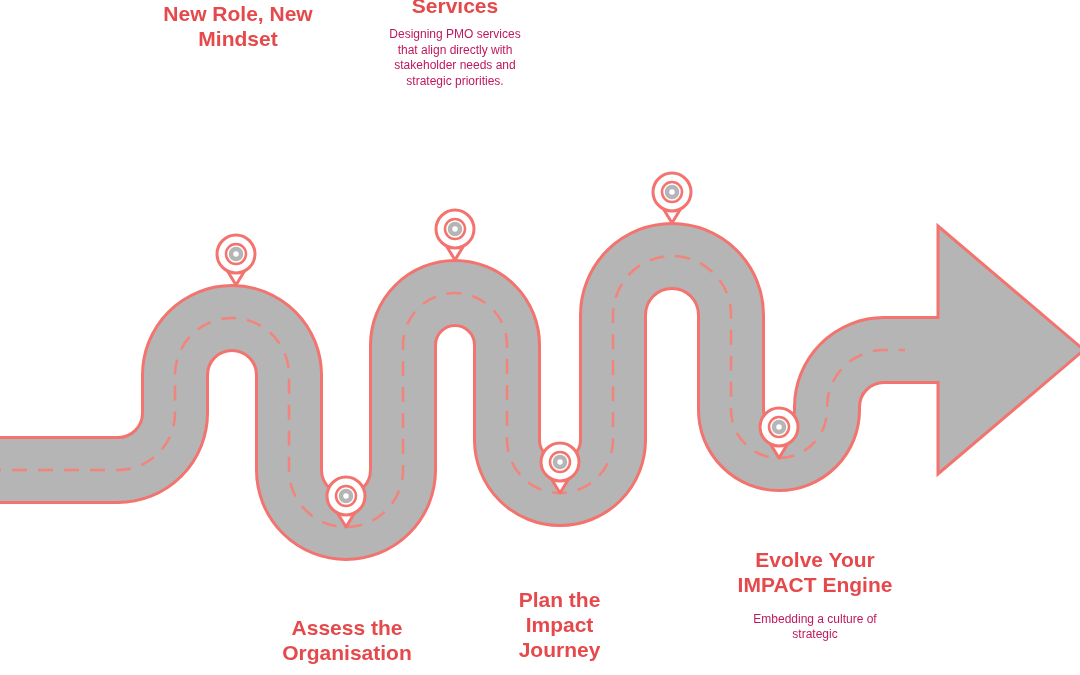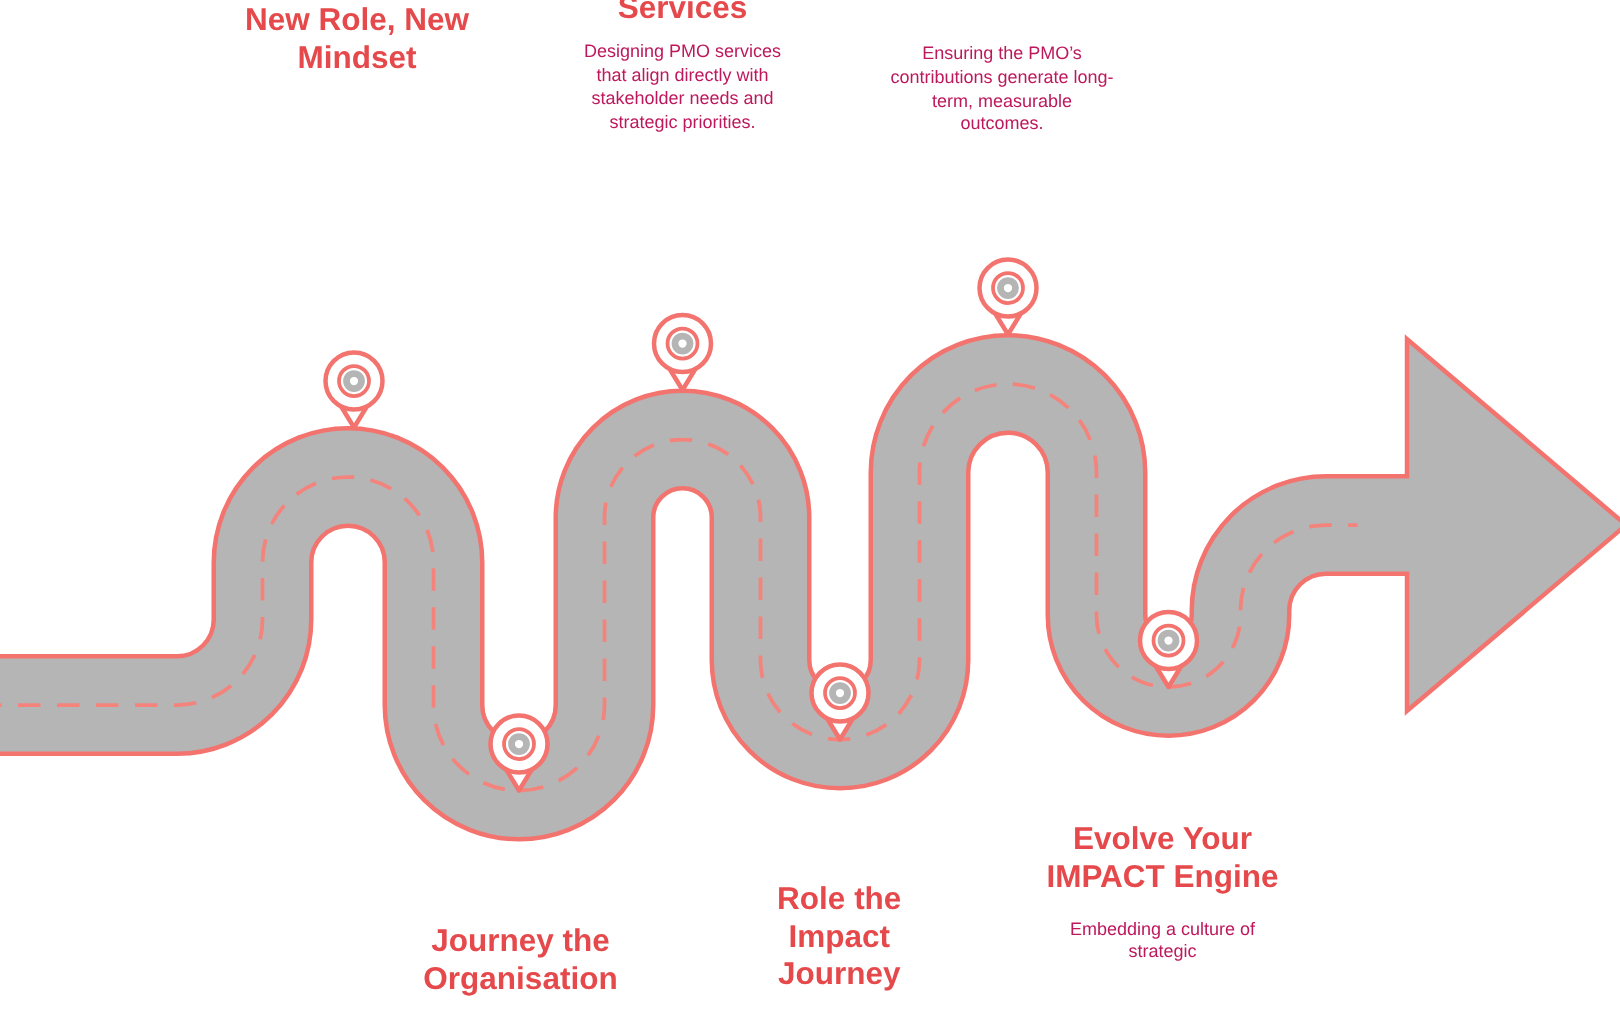--- a/index.html
+++ b/index.html
@@ -32,21 +32,21 @@
     margin: 0 auto;
   }
 
   .s1 { left: 153px; top: 2px;   width: 170px; }
   .s1 p { width: 150px; }
   .s2 { left: 385px; top: -6px;  width: 140px; }
   .s2 h2 { margin-bottom: 8px; }
   .s3 { left: 593px; top: 28px;  width: 150px; }
   .s4 { left: 277px; top: 616px; width: 140px; }
   .s5 { left: 512px; top: 588px; width: 95px;  }
-  .s6 { left: 685px; top: 548px; width: 180px; }
+  .s6 { left: 725px; top: 548px; width: 180px; }
   .s6 p { width: 160px; }
 </style>
 </head>
 <body>
 
 <div class="canvas">
 
   <svg class="road-svg" width="1080" height="675" viewBox="0 0 1080 675">
 
     <path d="M -40 470 H 118
@@ -145,32 +145,28 @@
 
   <div class="stage s1">
     <h2>New Role, New Mindset</h2>
   </div>
 
   <div class="stage s2">
     <h2>Services</h2>
     <p>Designing PMO services that align directly with stakeholder needs and strategic priorities.</p>
   </div>
 
-  <div class="stage s3">
-
-    <p>Ensuring the PMO’s contributions generate long-term, measurable outcomes.</p>
-  </div>
 
   <div class="stage s4">
-    <h2>Journey the Organisation</h2>
+    <h2>Assess the Organisation</h2>
     <p></p>
   </div>
 
   <div class="stage s5">
-    <h2>Role the Impact Journey</h2>
+    <h2>Plan the Impact Journey</h2>
     <p></p>
   </div>
 
   <div class="stage s6">
     <h2>Evolve Your IMPACT Engine</h2>
     <p>Embedding a culture of strategic</p>
   </div>
 
 </div>
 

